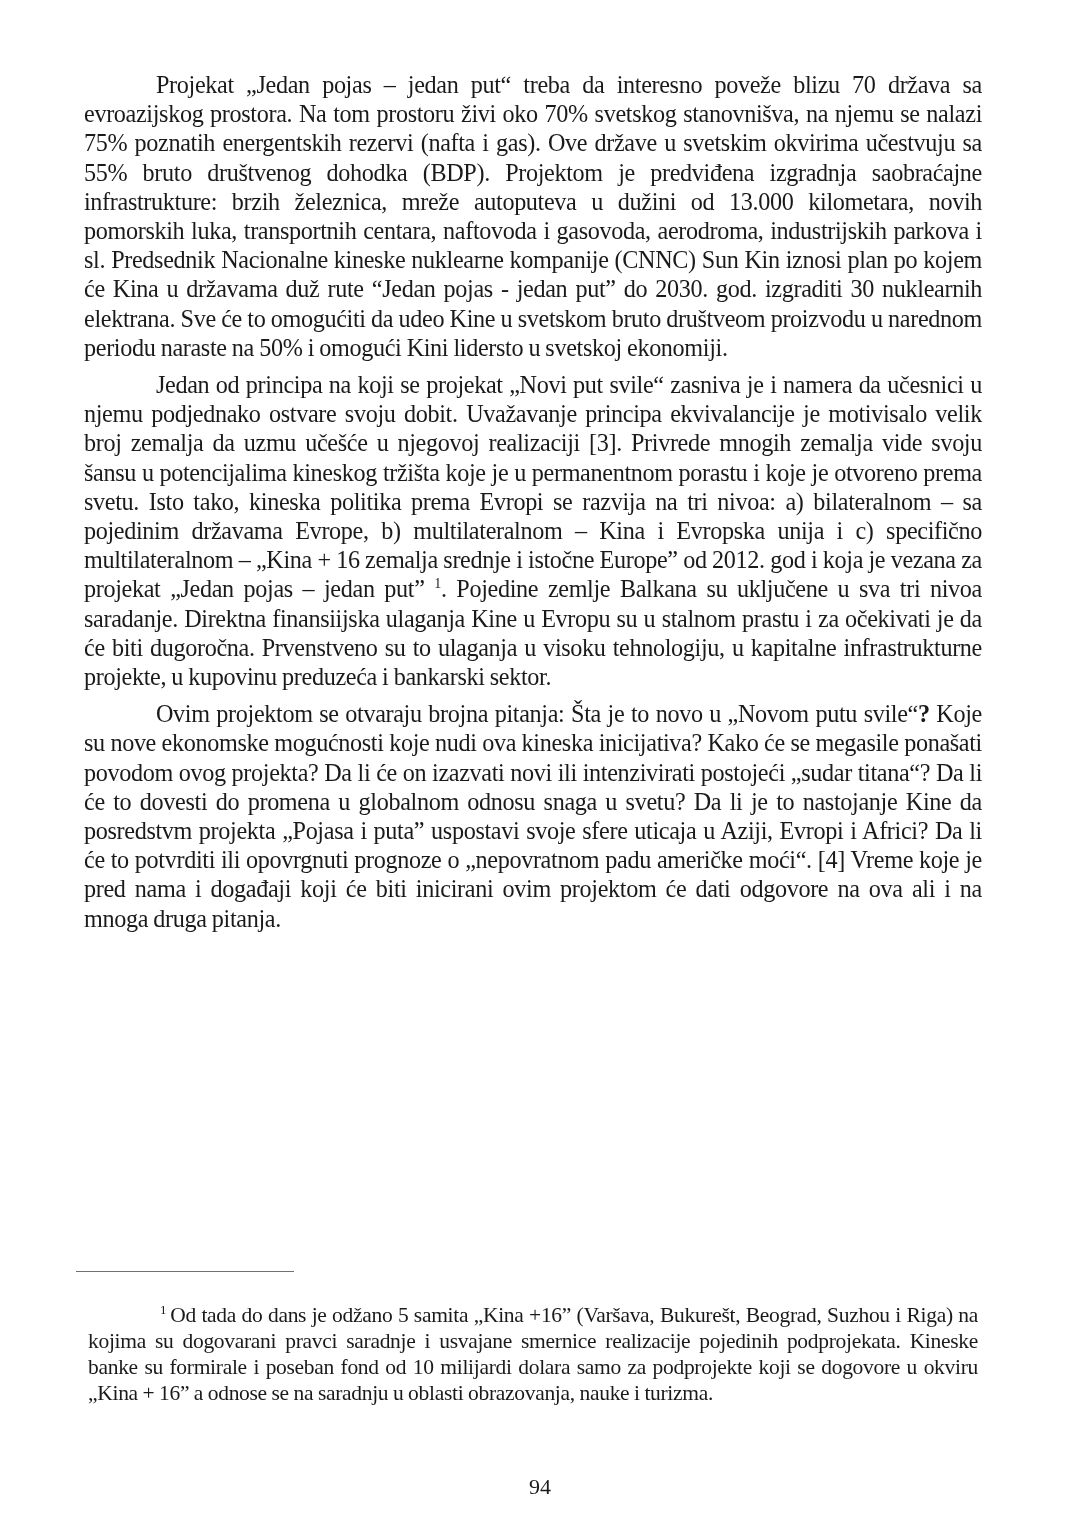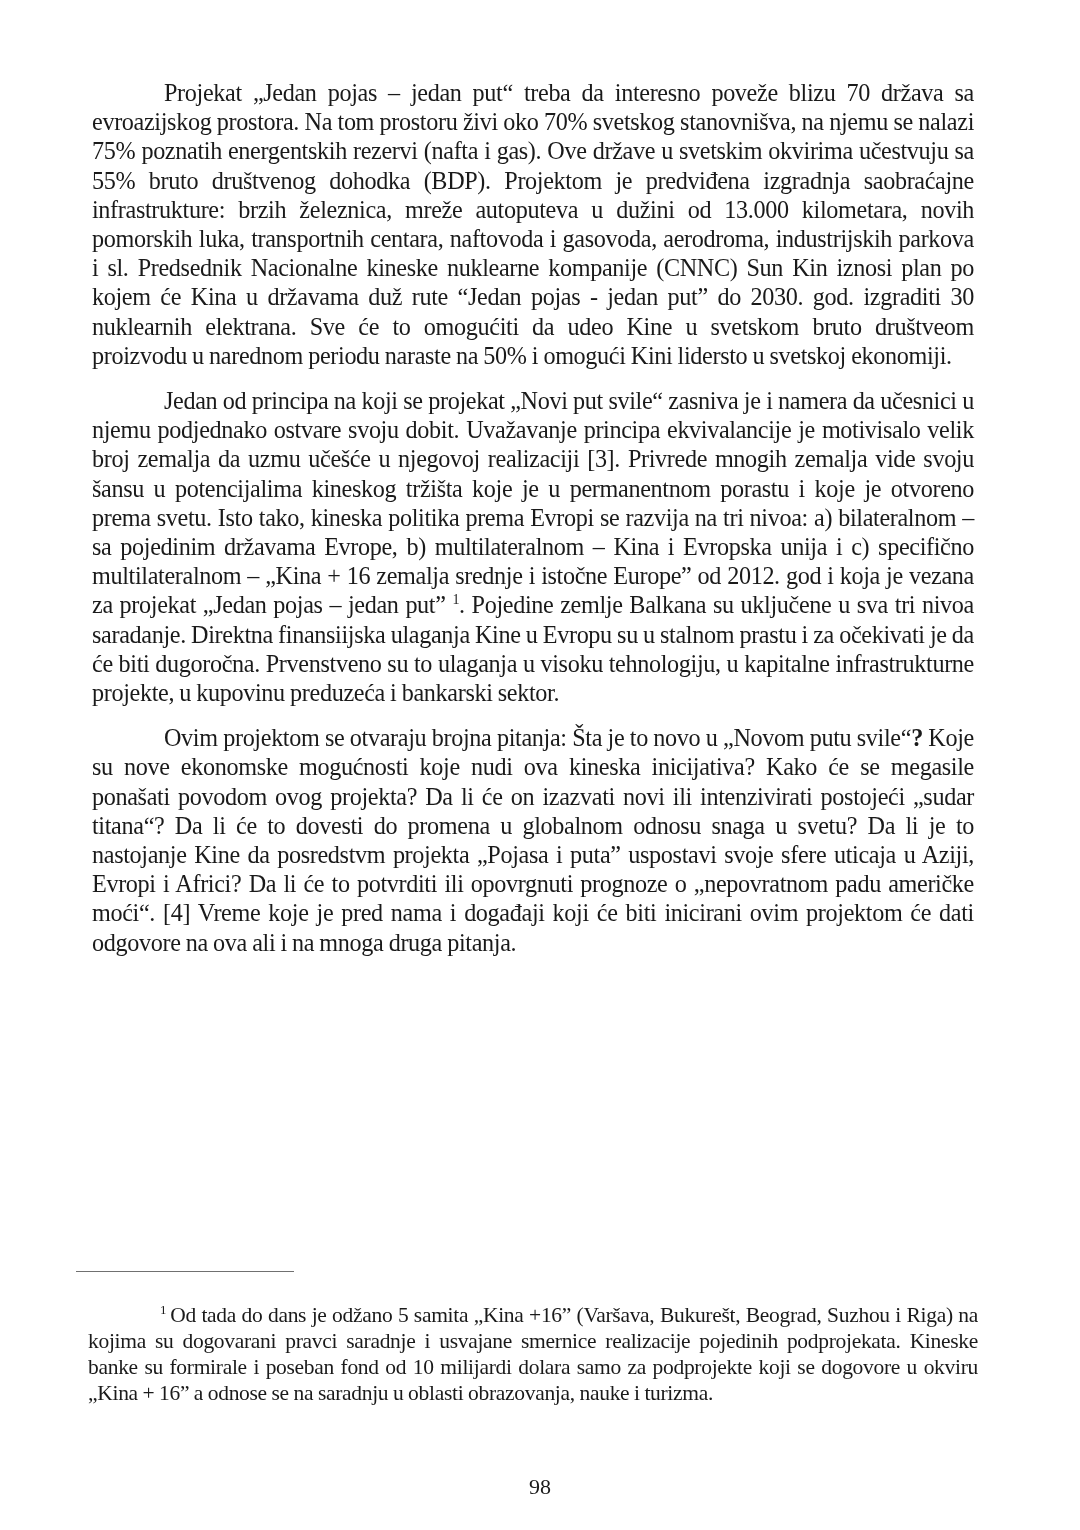--- a/index.html
+++ b/index.html
@@ -15,21 +15,21 @@
       font-family: "Liberation Serif", "DejaVu Serif", serif;
       color: #1a1a1a;
     }
     .page {
       position: absolute;
       left: 76px;
       top: 62px;
       width: 914px;
     }
     .para {
-      margin: 16px;
+      margin: 8px;
       font-size: 24.2px;
       line-height: 29.2px;
       text-align: justify;
       text-indent: 72px;
       letter-spacing: -0.35px;
       word-spacing: -0.5px;
     }
     .para strong { font-weight: bold; }
     .fn-ref {
       font-size: 14px;
@@ -91,13 +91,13 @@
 </div>
 
 <div class="footnote-rule"></div>
 
 <div class="footnotes">
   <p class="footnote">
     <sup class="fn-mark">1</sup><span>Od tada do dans je odžano 5 samita „Kina +16” (Varšava, Bukurešt, Beograd, Suzhou i Riga) na kojima su dogovarani pravci saradnje i usvajane smernice realizacije pojedinih podprojekata. Kineske banke su formirale i poseban fond od 10 milijardi dolara samo za podprojekte koji se dogovore u okviru „Kina + 16” a odnose se na saradnju u oblasti obrazovanja, nauke i turizma.</span>
   </p>
 </div>
 
-<div class="page-number">98</div>
+<div class="page-number">94</div>
 
 </body></html>

